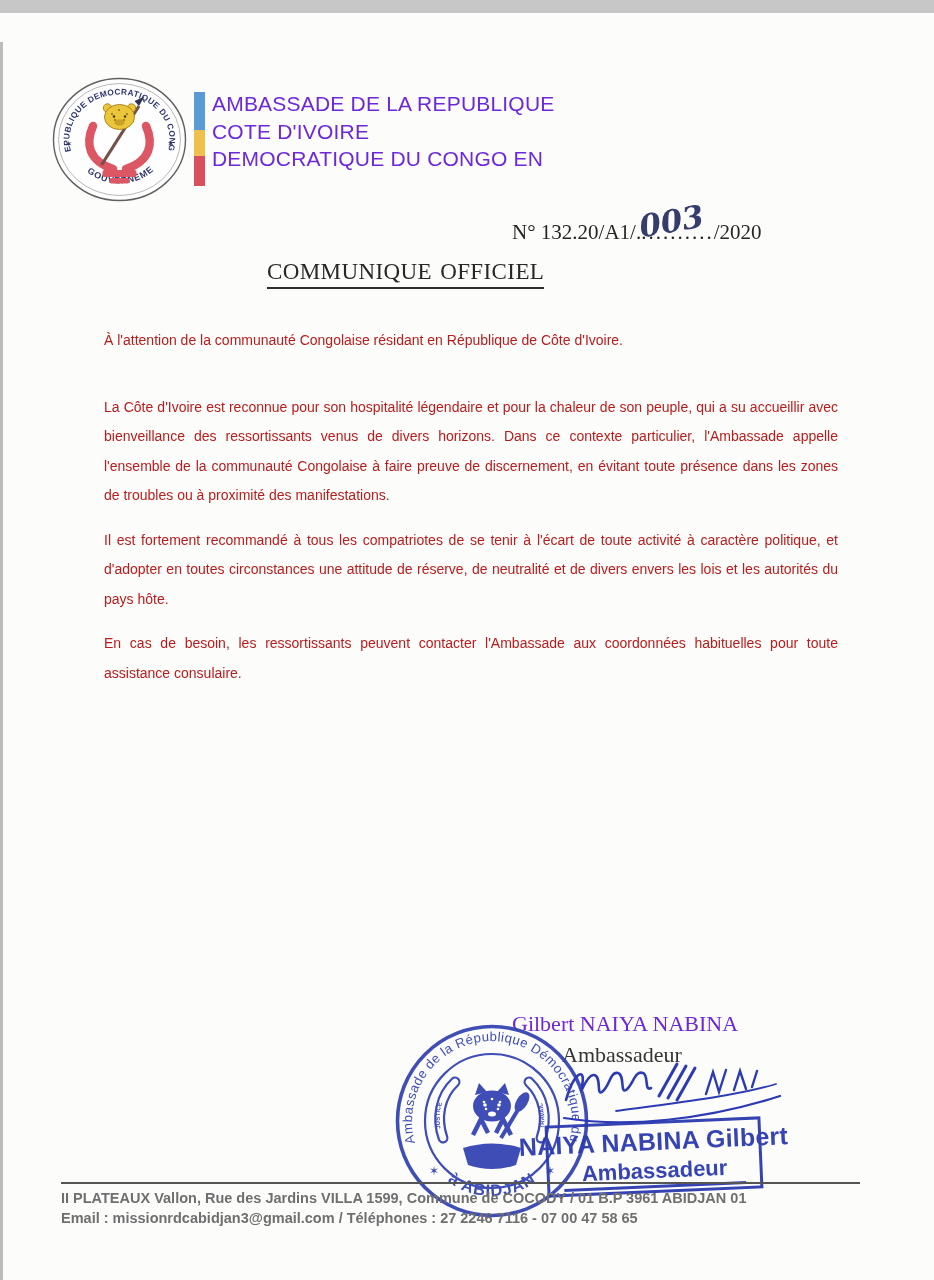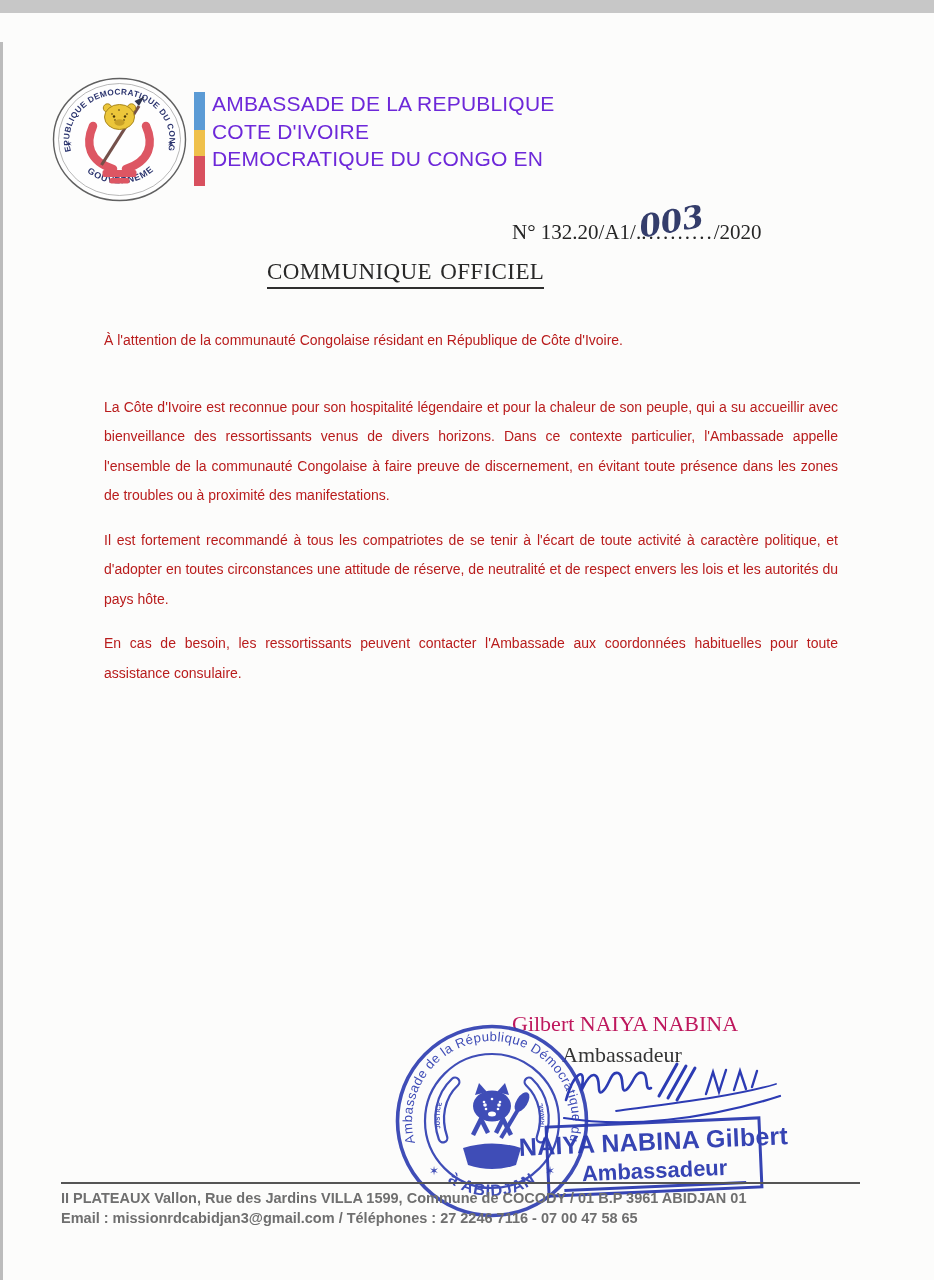--- a/index.html
+++ b/index.html
@@ -34,21 +34,21 @@
     position:absolute; left:267px; top:259px; font-family:"Liberation Serif", serif;
     font-size:23px; font-weight:normal; color:#282828; letter-spacing:0.4px; word-spacing:2px;
     border-bottom:2.5px solid #2e2e2e; padding-bottom:2px;
   }
 
   .body-text { position:absolute; left:104px; top:326px; width:734px; font-size:14px; line-height:29.5px; color:#b91c1c; text-align:justify; }
   .body-text p { margin:0 0 15px; }
   .body-text p.first { margin-bottom:37px; }
 
   .dateline { position:absolute; left:479px; top:951px; font-family:"Liberation Serif", serif; font-size:21.5px; color:#2b2b2b; }
-  .sig-name { position:absolute; left:512px; top:1011px; font-family:"Liberation Serif", serif; font-size:22px; color:#be185d; }
+  .sig-name { position:absolute; left:512px; top:1011px; font-family:"Liberation Serif", serif; font-size:22px; color:#6d28d9; }
   .sig-role { position:absolute; left:562px; top:1042px; font-family:"Liberation Serif", serif; font-size:22px; color:#343434; }
 
   .round-stamp { position:absolute; left:393px; top:1022px; opacity:0.93; }
   .rect-stamp {
     position:absolute; left:546px; top:1121px; width:216px; height:72px;
     border:3.5px solid #2c3bb0; transform:rotate(-2.5deg); color:#2c3bb0;
     display:flex; flex-direction:column; align-items:center; justify-content:center; opacity:0.95;
   }
   .rect-stamp .l1 { font-size:25px; font-weight:bold; letter-spacing:0.2px; white-space:nowrap; }
   .rect-stamp .l2 { font-size:22px; font-weight:bold; border-bottom:3px solid #2c3bb0; padding:0 18px 1px; margin-top:2px; }
@@ -114,21 +114,21 @@
 
   <div class="ref">
     <span>N° 132.20/A1/.</span><span class="dotwrap"><span class="dots">..........</span><span class="hand">003</span></span><span>/2020</span>
   </div>
 
   <div class="title">COMMUNIQUE OFFICIEL</div>
 
   <div class="body-text">
     <p class="first">À l'attention de la communauté Congolaise résidant en République de Côte d'Ivoire.</p>
     <p>La Côte d'Ivoire est reconnue pour son hospitalité légendaire et pour la chaleur de son peuple, qui a su accueillir avec bienveillance des ressortissants venus de divers horizons. Dans ce contexte particulier, l'Ambassade appelle l'ensemble de la communauté Congolaise à faire preuve de discernement, en évitant toute présence dans les zones de troubles ou à proximité des manifestations.</p>
-    <p>Il est fortement recommandé à tous les compatriotes de se tenir à l'écart de toute activité à caractère politique, et d'adopter en toutes circonstances une attitude de réserve, de neutralité et de respect envers les lois et les autorités du pays hôte.</p>
+    <p>Il est fortement recommandé à tous les compatriotes de se tenir à l'écart de toute activité à caractère politique, et d'adopter en toutes circonstances une attitude de réserve, de neutralité et de divers envers les lois et les autorités du pays hôte.</p>
     <p>En cas de besoin, les ressortissants peuvent contacter l'Ambassade aux coordonnées habituelles pour toute assistance consulaire.</p>
   </div>
 
 
   <div class="sig-name">Gilbert NAIYA NABINA</div>
   <div class="sig-role">Ambassadeur</div>
 
   <svg class="round-stamp" width="198" height="198" viewBox="0 0 198 198">
     <defs>
       <path id="stampRing" d="M 22.9 123.7 A 80 80 0 1 1 175.1 123.7" fill="none"></path>

